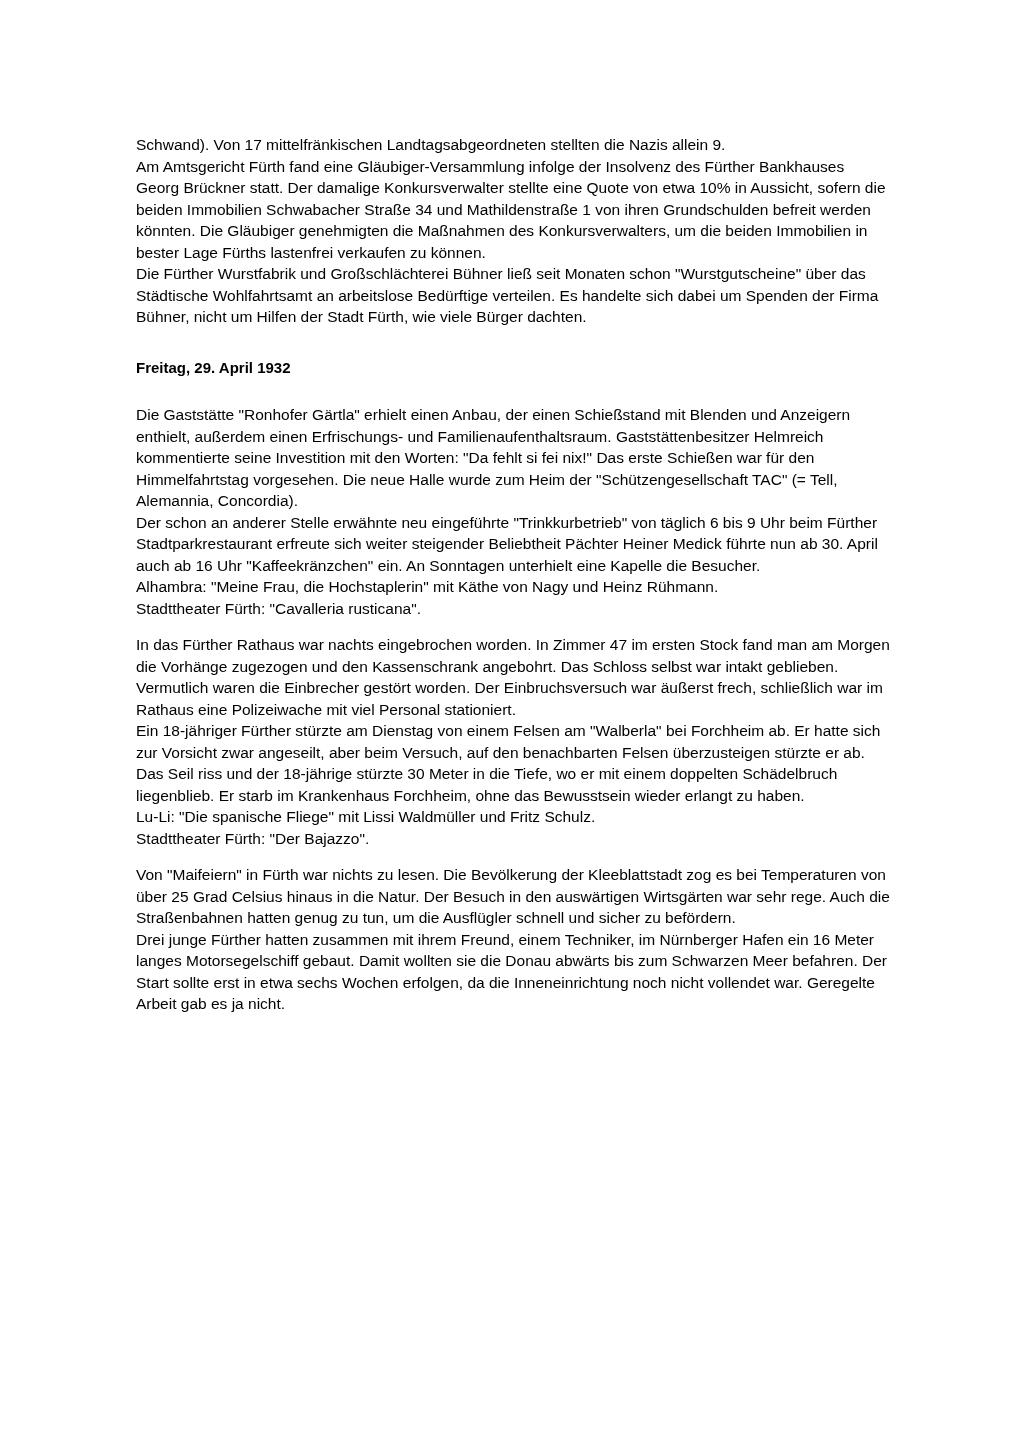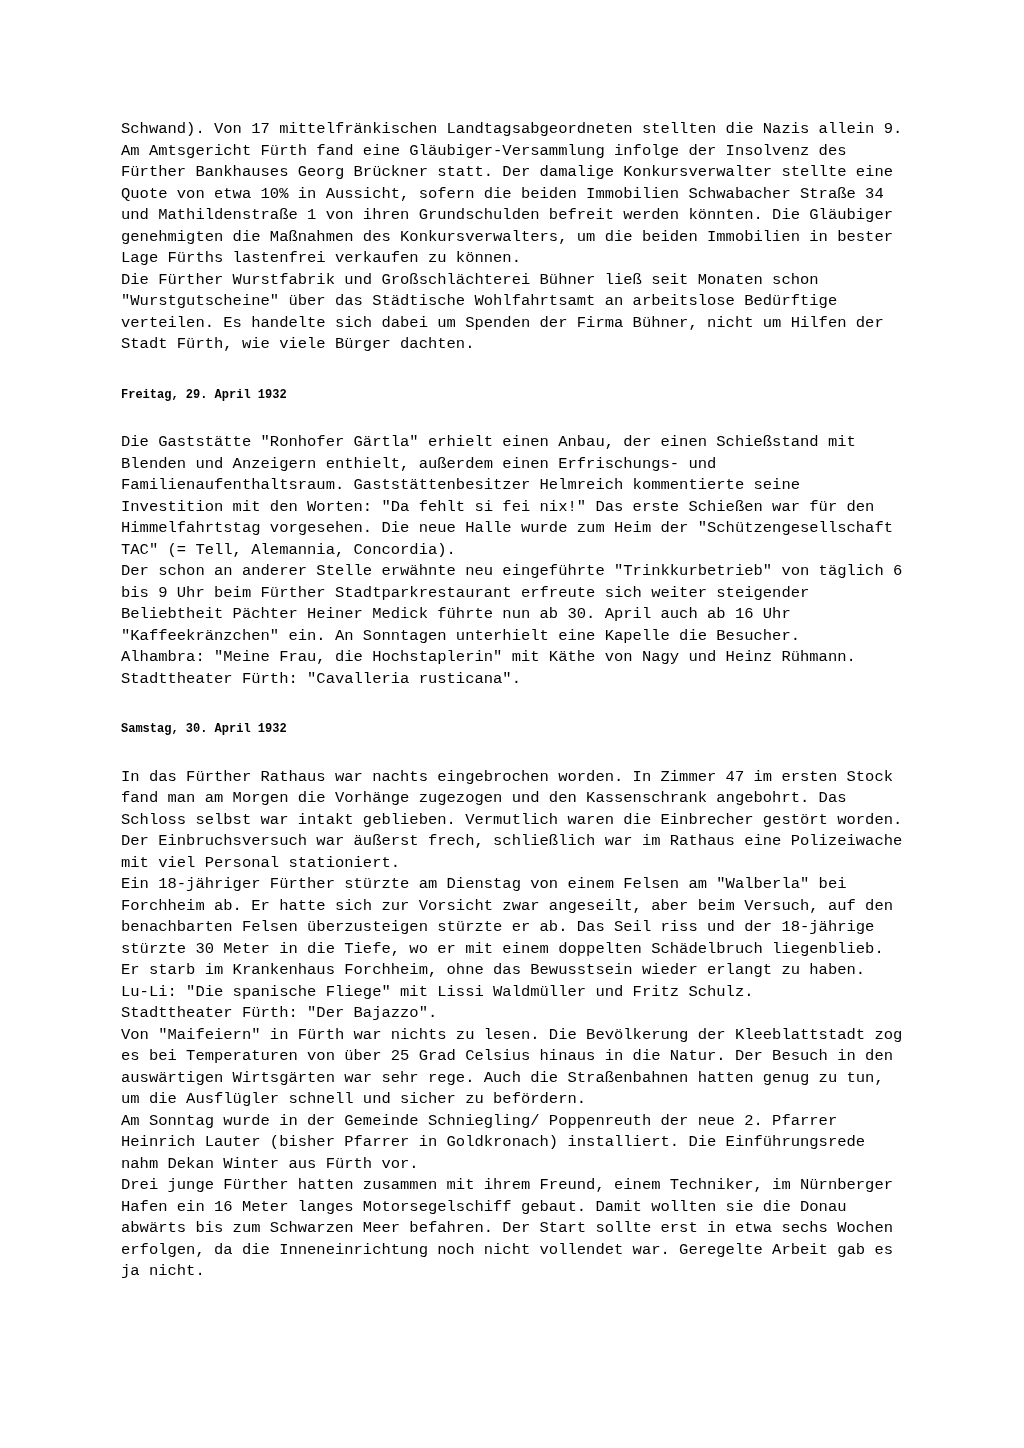--- a/index.html
+++ b/index.html
@@ -23,51 +23,49 @@
     width: 784px;
     font-size: 15.5px;
     line-height: 21.5px;
     text-align: left;
   }
   .para {
     margin: 0;
     padding: 0;
   }
   .heading {
-    font-size: 12px;
+    font-size: 15px;
     line-height: 21.5px;
     font-weight: bold;
     margin: 29px 0 26px 0;
     padding: 0;
   }
-  section { margin: 0; padding: 0; font-family: Liberation Mono, monospace; }
+  section { margin: 15px; padding: 0; }
 </style>
 </head>
 <body>
 
 <div class="page">
   <div class="content" id="document-body">
       <section>
         <p class="para">Schwand). Von 17 mittelfränkischen Landtagsabgeordneten stellten die Nazis allein 9.</p>
         <p class="para">Am Amtsgericht Fürth fand eine Gläubiger-Versammlung infolge der Insolvenz des Fürther Bankhauses Georg Brückner statt. Der damalige Konkursverwalter stellte eine Quote von etwa 10% in Aussicht, sofern die beiden Immobilien Schwabacher Straße 34 und Mathildenstraße 1 von ihren Grundschulden befreit werden könnten. Die Gläubiger genehmigten die Maßnahmen des Konkursverwalters, um die beiden Immobilien in bester Lage Fürths lastenfrei verkaufen zu können.</p>
         <p class="para">Die Fürther Wurstfabrik und Großschlächterei Bühner ließ seit Monaten schon "Wurstgutscheine" über das Städtische Wohlfahrtsamt an arbeitslose Bedürftige verteilen. Es handelte sich dabei um Spenden der Firma Bühner, nicht um Hilfen der Stadt Fürth, wie viele Bürger dachten.</p>
       </section>
       <section>
         <h2 class="heading">Freitag, 29. April 1932</h2>
         <p class="para">Die Gaststätte "Ronhofer Gärtla" erhielt einen Anbau, der einen Schießstand mit Blenden und Anzeigern enthielt, außerdem einen Erfrischungs- und Familienaufenthaltsraum. Gaststättenbesitzer Helmreich kommentierte seine Investition mit den Worten: "Da fehlt si fei nix!" Das erste Schießen war für den Himmelfahrtstag vorgesehen. Die neue Halle wurde zum Heim der "Schützengesellschaft TAC" (= Tell, Alemannia, Concordia).</p>
         <p class="para">Der schon an anderer Stelle erwähnte neu eingeführte "Trinkkurbetrieb" von täglich 6 bis 9 Uhr beim Fürther Stadtparkrestaurant erfreute sich weiter steigender Beliebtheit Pächter Heiner Medick führte nun ab 30. April auch ab 16 Uhr "Kaffeekränzchen" ein. An Sonntagen unterhielt eine Kapelle die Besucher.</p>
         <p class="para">Alhambra: "Meine Frau, die Hochstaplerin" mit Käthe von Nagy und Heinz Rühmann.</p>
         <p class="para">Stadttheater Fürth: "Cavalleria rusticana".</p>
       </section>
       <section>
-        <h2 class="heading">Samstag, 30. April 1932</h2>
         <p class="para">In das Fürther Rathaus war nachts eingebrochen worden. In Zimmer 47 im ersten Stock fand man am Morgen die Vorhänge zugezogen und den Kassenschrank angebohrt. Das Schloss selbst war intakt geblieben. Vermutlich waren die Einbrecher gestört worden. Der Einbruchsversuch war äußerst frech, schließlich war im Rathaus eine Polizeiwache mit viel Personal stationiert.</p>
         <p class="para">Ein 18-jähriger Fürther stürzte am Dienstag von einem Felsen am "Walberla" bei Forchheim ab. Er hatte sich zur Vorsicht zwar angeseilt, aber beim Versuch, auf den benachbarten Felsen überzusteigen stürzte er ab. Das Seil riss und der 18-jährige stürzte 30 Meter in die Tiefe, wo er mit einem doppelten Schädelbruch liegenblieb. Er starb im Krankenhaus Forchheim, ohne das Bewusstsein wieder erlangt zu haben.</p>
         <p class="para">Lu-Li: "Die spanische Fliege" mit Lissi Waldmüller und Fritz Schulz.</p>
         <p class="para">Stadttheater Fürth: "Der Bajazzo".</p>
       </section>
       <section>
         <p class="para">Von "Maifeiern" in Fürth war nichts zu lesen. Die Bevölkerung der Kleeblattstadt zog es bei Temperaturen von über 25 Grad Celsius hinaus in die Natur. Der Besuch in den auswärtigen Wirtsgärten war sehr rege. Auch die Straßenbahnen hatten genug zu tun, um die Ausflügler schnell und sicher zu befördern.</p>
-        <p class="para">Am Sonntag wurde in der Gemeinde Schniegling/ Poppenreuth der neue 2. Pfarrer Heinrich Lauter (bisher Pfarrer in Goldkronach) installiert. Die Einführungsrede nahm Dekan Winter aus Fürth vor.</p>
         <p class="para">Drei junge Fürther hatten zusammen mit ihrem Freund, einem Techniker, im Nürnberger Hafen ein 16 Meter langes Motorsegelschiff gebaut. Damit wollten sie die Donau abwärts bis zum Schwarzen Meer befahren. Der Start sollte erst in etwa sechs Wochen erfolgen, da die Inneneinrichtung noch nicht vollendet war. Geregelte Arbeit gab es ja nicht.</p>
       </section>
     </div>
 </div>
 
 </body></html>

